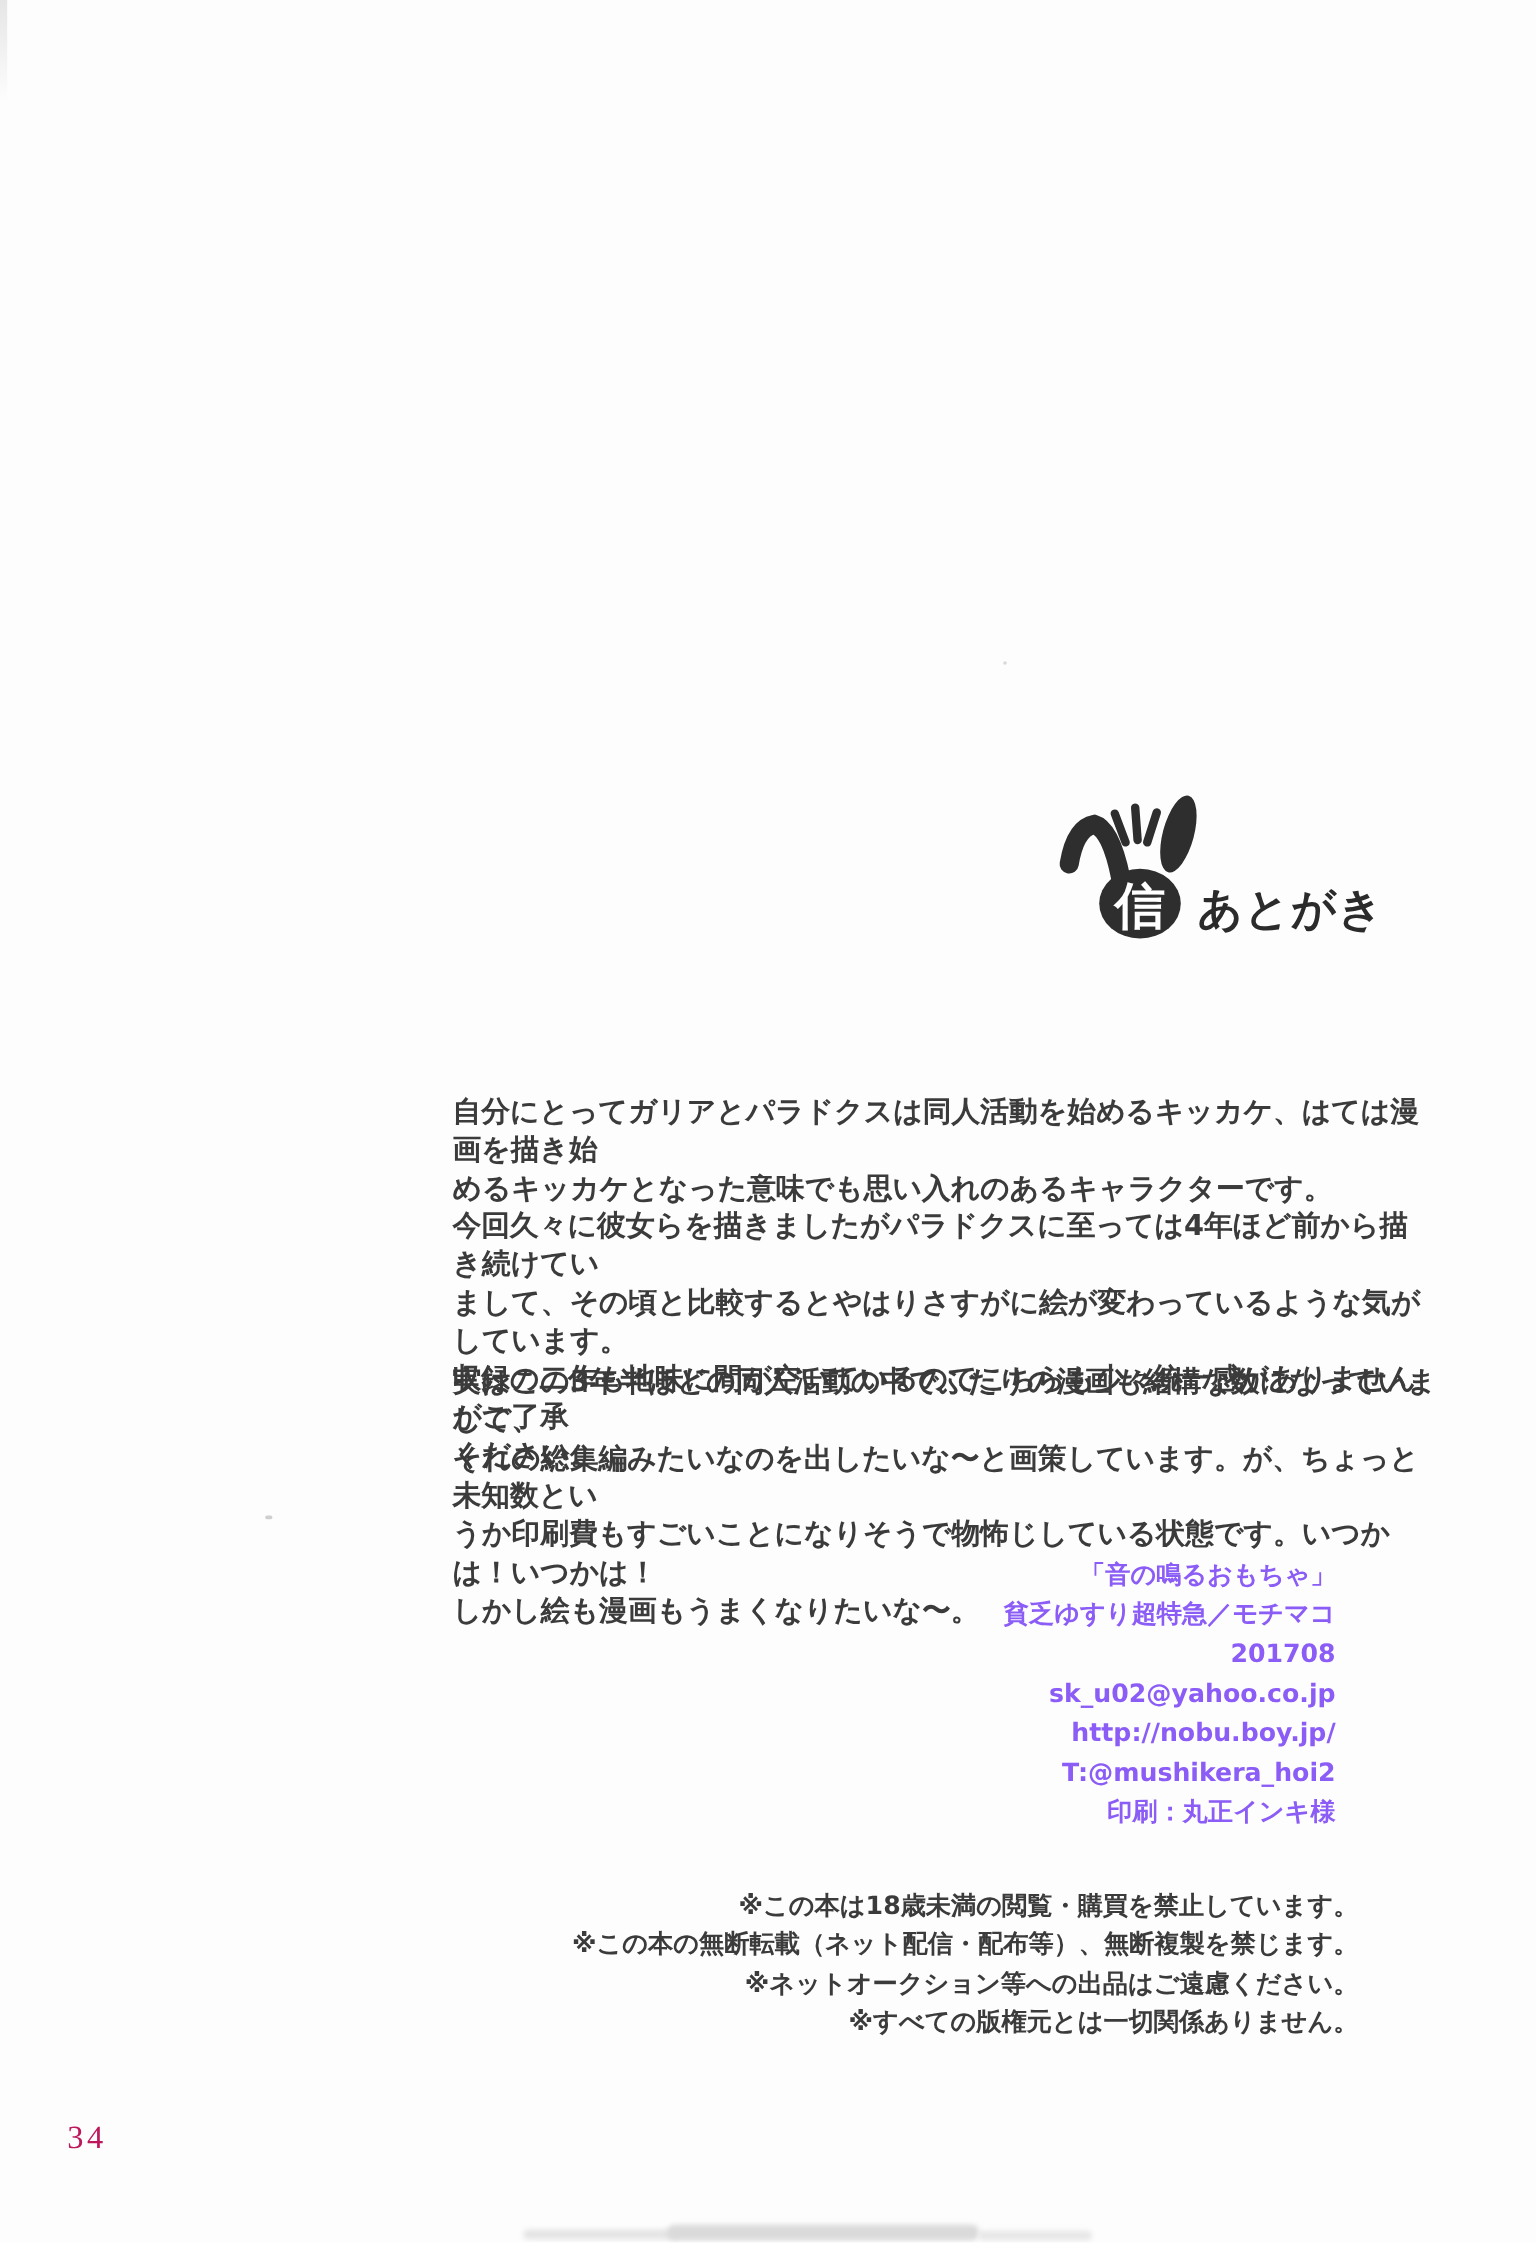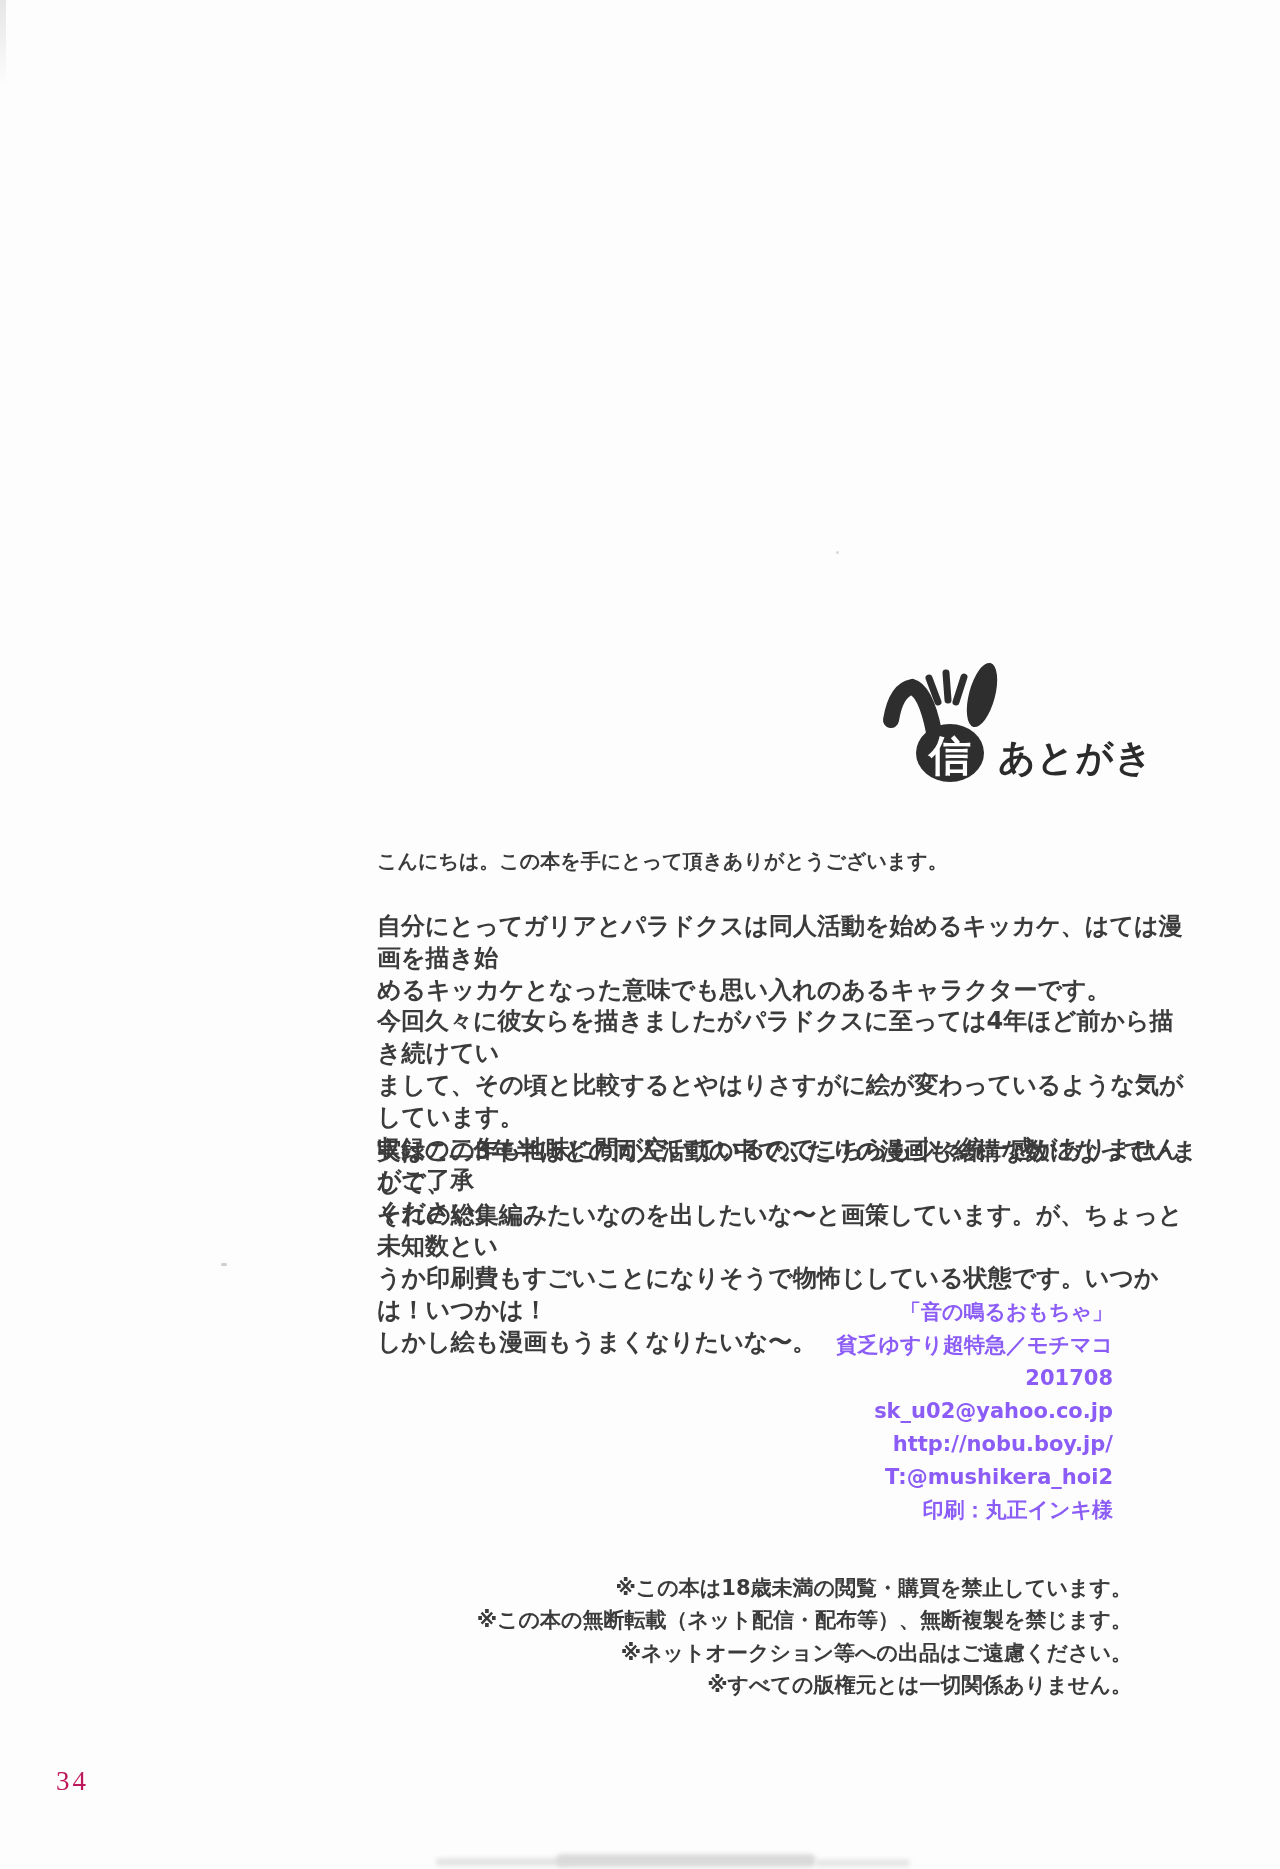--- a/index.html
+++ b/index.html
@@ -82,21 +82,20 @@
       <line x1="61" y1="28" x2="70" y2="52"></line>
       <line x1="78" y1="23" x2="80" y2="50"></line>
       <line x1="96" y1="27" x2="88" y2="52"></line>
     </g>
 
     <ellipse cx="82" cy="103" rx="34" ry="29" fill="#2e2e2e"></ellipse>
     <text x="82" y="105" text-anchor="middle" dominant-baseline="central" font-size="42" font-weight="bold" fill="#ffffff">信</text>
   </svg>
   <h1 class="afterword-title">あとがき</h1>
 
-  <p class="greeting">こんにちは。この本を手にとって頂きありがとうございます。</p>
 
   <p class="para para-1 lines">自分にとってガリアとパラドクスは同人活動を始めるキッカケ、はては漫画を描き始
 めるキッカケとなった意味でも思い入れのあるキャラクターです。
 今回久々に彼女らを描きましたがパラドクスに至っては4年ほど前から描き続けてい
 まして、その頃と比較するとやはりさすがに絵が変わっているような気がしています。
 収録の二作も地味に間が空いているのでこちらも少々統一感がありませんがご了承
 ください。</p>
   <p class="para para-2 lines">実はこの3年半ほどの同人活動の中でふたりの漫画も結構な数になっていまして、
 それの総集編みたいなのを出したいな〜と画策しています。が、ちょっと未知数とい
 うか印刷費もすごいことになりそうで物怖じしている状態です。いつかは！いつかは！

